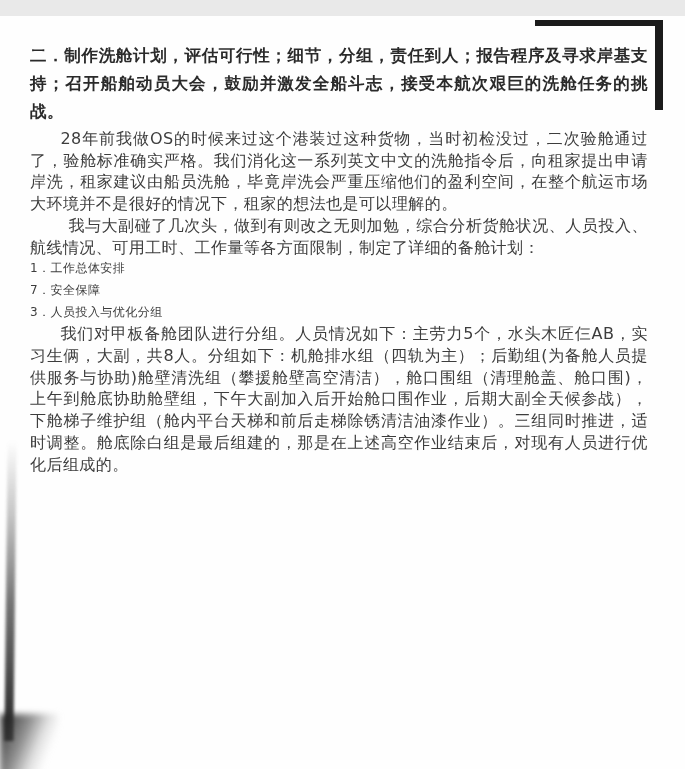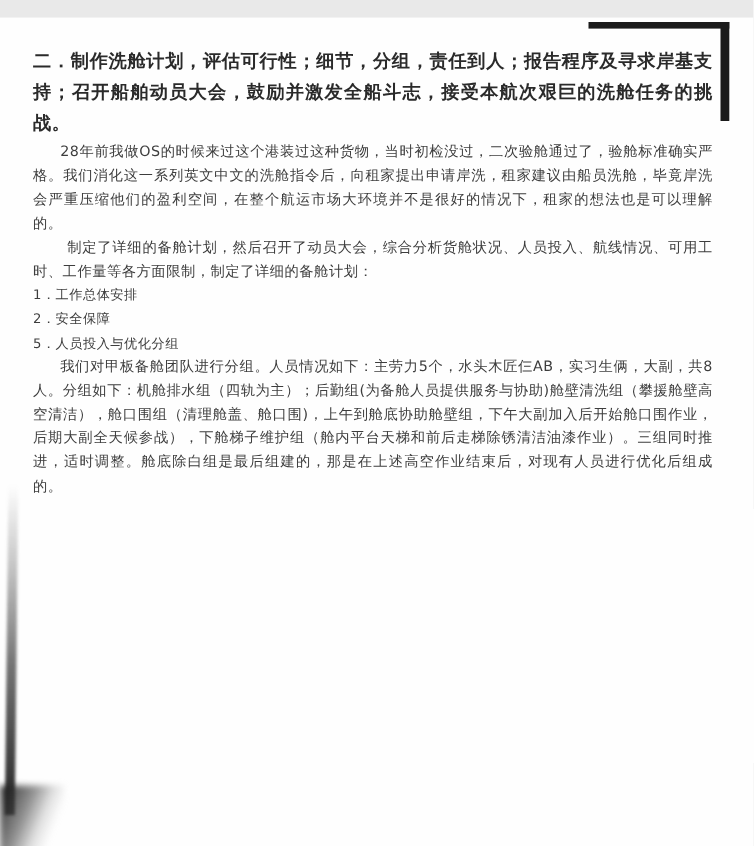--- a/index.html
+++ b/index.html
@@ -50,21 +50,21 @@
   .doc-title{
     font-weight:bold;
     color:#2a2a2a;
     font-size:16.5px;
     line-height:28px;
     letter-spacing:0.6px;
     text-align:justify;
     margin:0 0 2px 0;
   }
   .para{
-    font-size:13px;
+    font-size:16px;
     line-height:21.7px;
     letter-spacing:0.45px;
     text-align:justify;
     margin:0;
     text-indent:1.9em;
   }
   .para.deep-indent{text-indent:2.4em;}
   .sec-head{
     font-size:12px;
     line-height:21.7px;
@@ -79,26 +79,26 @@
 
 <div class="page">
 
   <div class="scan-bar-top"></div>
   <div class="scan-bar-right"></div>
 
   <div class="content">
     <p class="doc-title">二．制作洗舱计划，评估可行性；细节，分组，责任到人；报告程序及寻求岸基支持；召开船舶动员大会，鼓励并激发全船斗志，接受本航次艰巨的洗舱任务的挑战。</p>
 
     <p class="para">28年前我做OS的时候来过这个港装过这种货物，当时初检没过，二次验舱通过了，验舱标准确实严格。我们消化这一系列英文中文的洗舱指令后，向租家提出申请岸洗，租家建议由船员洗舱，毕竟岸洗会严重压缩他们的盈利空间，在整个航运市场大环境并不是很好的情况下，租家的想法也是可以理解的。</p>
-    <p class="para deep-indent">制定了详细的备舱计划，然后召开了动员大会，综合分析货舱状况、人员投入、航线情况、可用工时、工作量等各方面限制，制定了详细的备舱计划：</p>
+    <p class="para deep-indent">我与大副碰了几次头，做到有则改之无则加勉，综合分析货舱状况、人员投入、航线情况、可用工时、工作量等各方面限制，制定了详细的备舱计划：</p>
 
     <p class="sec-head">1．工作总体安排</p>
 
-    <p class="sec-head">2．安全保障</p>
+    <p class="sec-head">7．安全保障</p>
 
-    <p class="sec-head">5．人员投入与优化分组</p>
+    <p class="sec-head">3．人员投入与优化分组</p>
     <p class="para">我们对甲板备舱团队进行分组。人员情况如下：主劳力5个，水头木匠仨AB，实习生俩，大副，共8人。分组如下：机舱排水组（四轨为主）；后勤组(为备舱人员提供服务与协助)舱壁清洗组（攀援舱壁高空清洁），舱口围组（清理舱盖、舱口围)，上午到舱底协助舱壁组，下午大副加入后开始舱口围作业，后期大副全天候参战），下舱梯子维护组（舱内平台天梯和前后走梯除锈清洁油漆作业）。三组同时推进，适时调整。舱底除白组是最后组建的，那是在上述高空作业结束后，对现有人员进行优化后组成的。</p>
   </div>
 
   <div class="curl-streak"></div>
   <div class="curl-wedge"></div>
 
 </div>
 
 </body></html>

